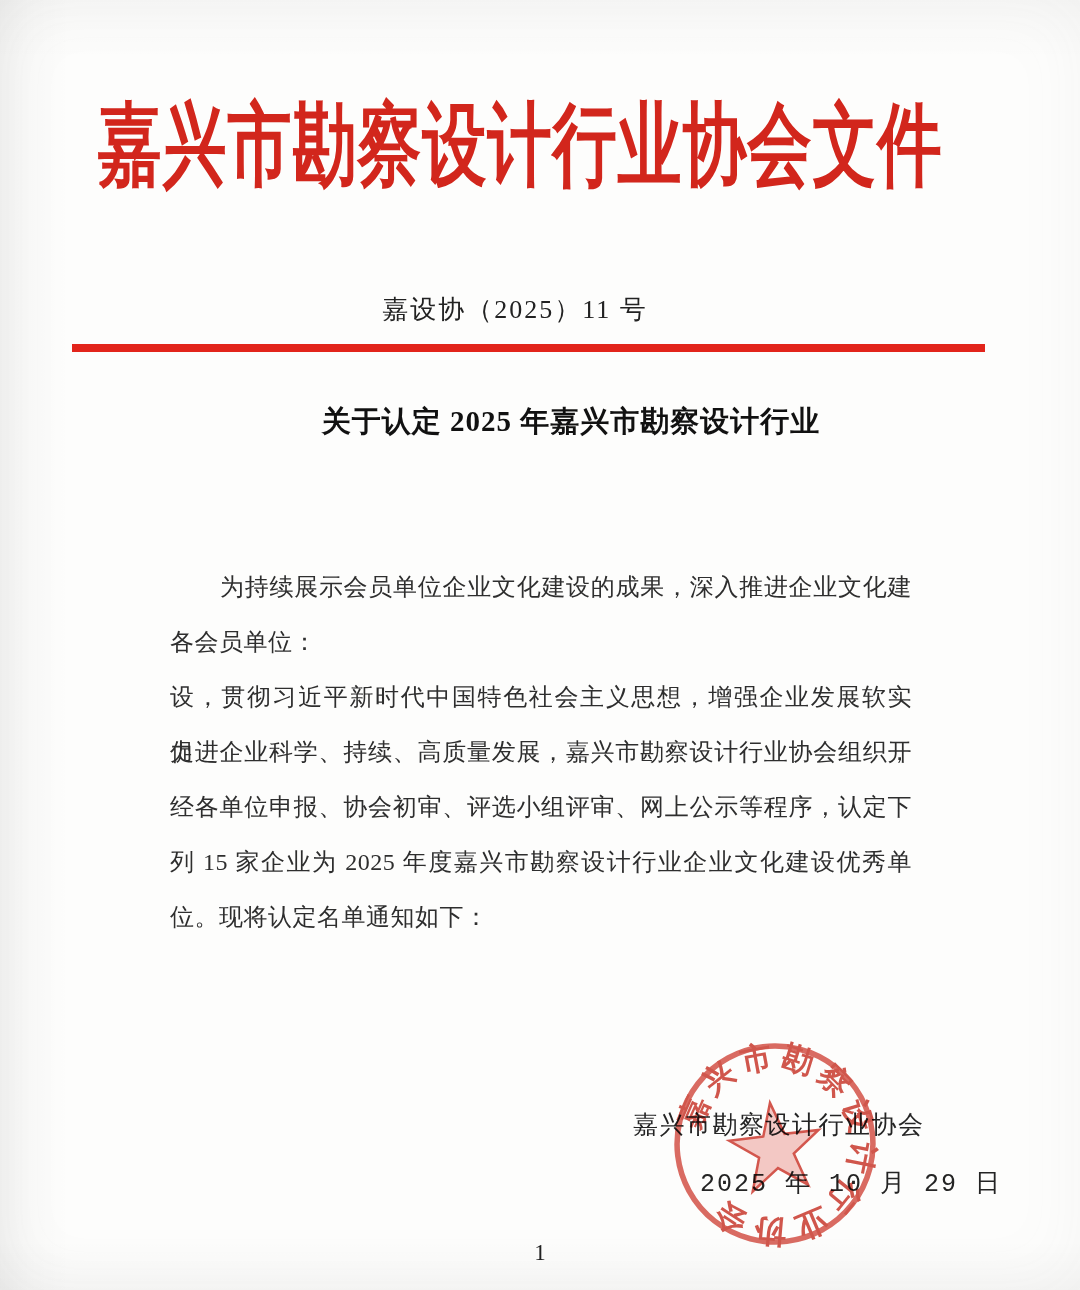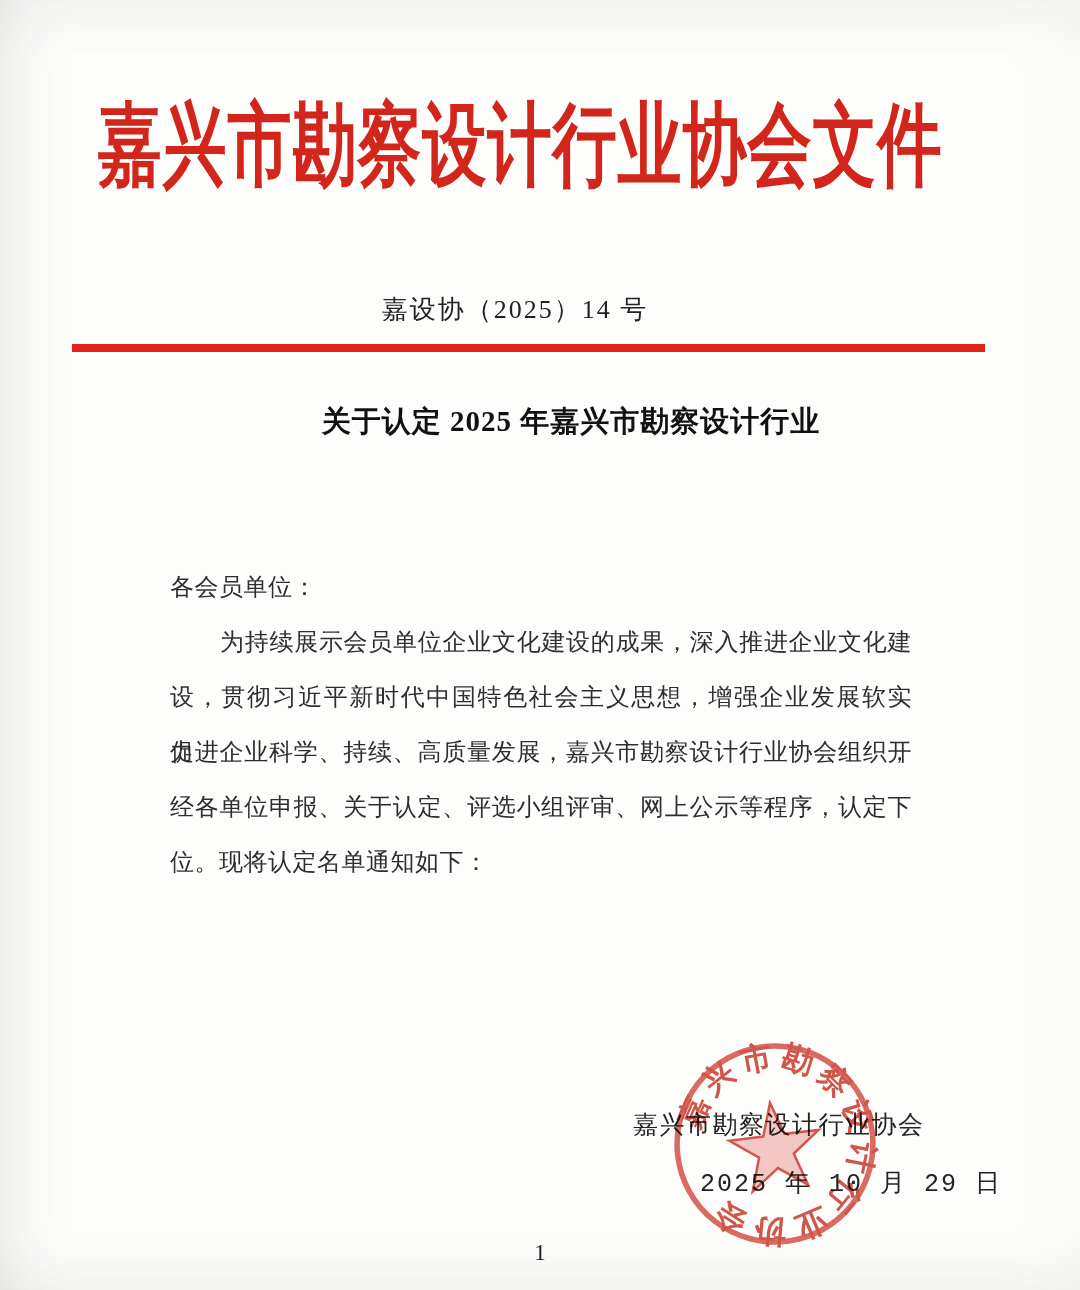--- a/index.html
+++ b/index.html
@@ -127,34 +127,35 @@
     color: #222;
   }
 </style>
 </head>
 <body>
 
 <div class="page">
 
   <div class="letterhead">嘉兴市勘察设计行业协会文件</div>
 
-  <div class="doc-number">嘉设协（2025）14 号</div>
+  <div class="doc-number">嘉设协（2025）11 号</div>
 
   <div class="red-line"></div>
 
   <div class="doc-title">
     <div>关于认定 2025 年嘉兴市勘察设计行业</div>
   </div>
 
   <div class="content">
+    <div class="line fill indent">为持续展示会员单位企业文化建设的成果，深入推进企业文化建</div>
     <div class="line">各会员单位：</div>
-    <div class="line fill indent">为持续展示会员单位企业文化建设的成果，深入推进企业文化建</div>
     <div class="line fill">设，贯彻习近平新时代中国特色社会主义思想，增强企业发展软实力，</div>
     <div class="line fill">促进企业科学、持续、高质量发展，嘉兴市勘察设计行业协会组织开</div>
-    <div class="line fill">经各单位申报、关于认定、评选小组评审、网上公示等程序，认定下</div>
+    <div class="line fill">经各单位申报、协会初审、评选小组评审、网上公示等程序，认定下</div>
+    <div class="line fill">列 15 家企业为 2025 年度嘉兴市勘察设计行业企业文化建设优秀单</div>
     <div class="line">位。现将认定名单通知如下：</div>
   </div>
 
   <div class="signature">嘉兴市勘察设计行业协会</div>
 
   <div class="sign-date">2025 年 10 月 29 日</div>
 
   <div class="stamp">
     <svg width="208" height="208" viewBox="0 0 206 206" xmlns="http://www.w3.org/2000/svg" xmlns:xlink="http://www.w3.org/1999/xlink">
       <defs>

